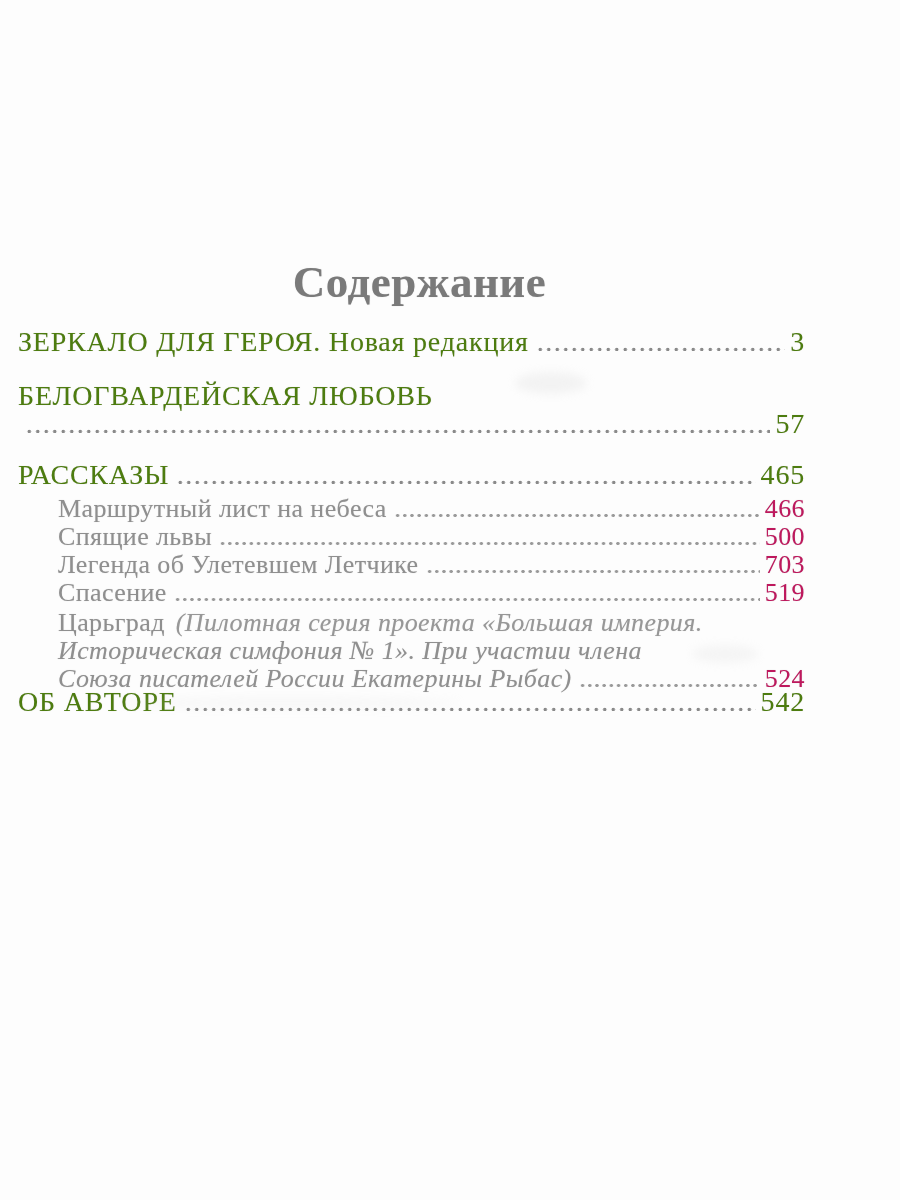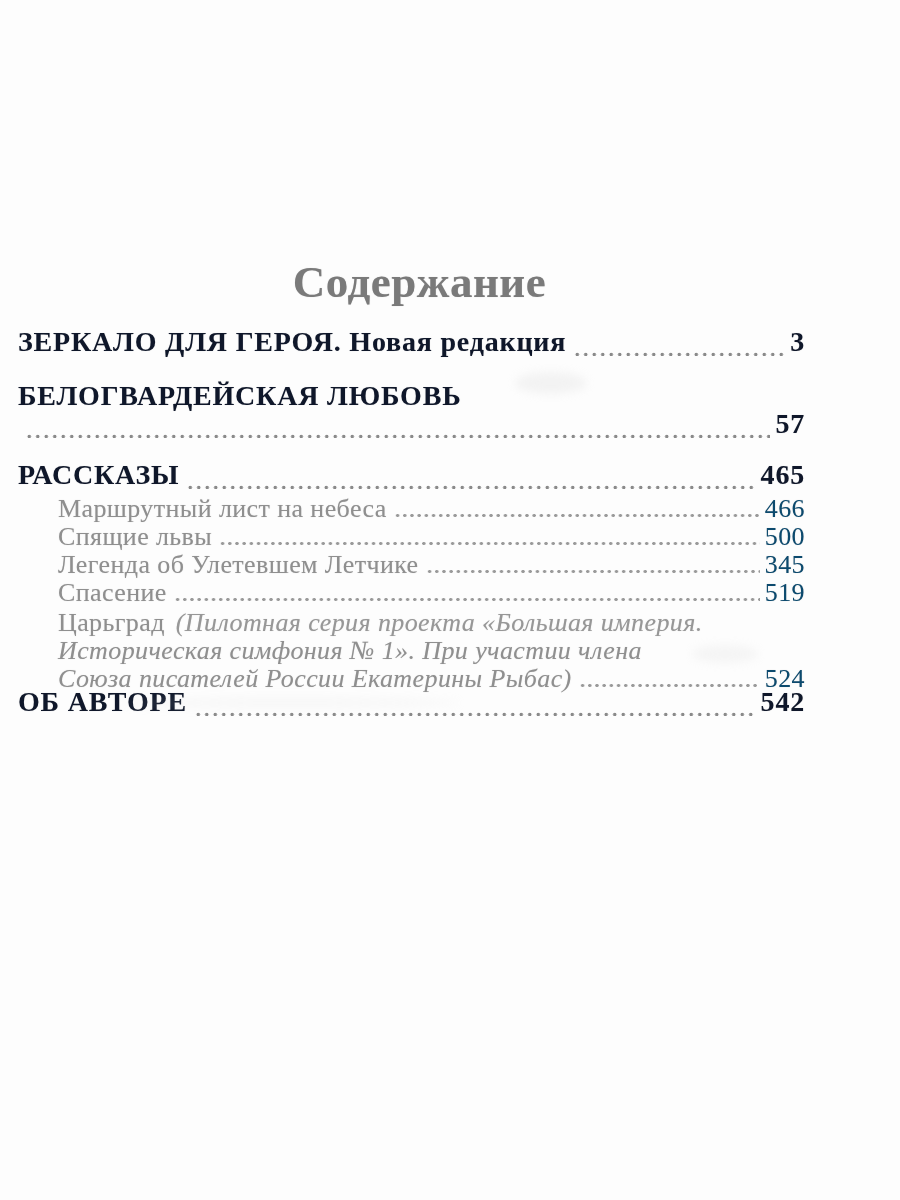--- a/index.html
+++ b/index.html
@@ -33,36 +33,35 @@
     position: absolute;
     left: 18px;
     width: 787px;
     display: flex;
     align-items: baseline;
     font-size: 28px;
     line-height: 1;
     white-space: nowrap;
   }
   .row.main {
-    font-weight: bold;
-    color: #0f172a;
+    font-weight: normal;
+    color: #4d7c0f;
     letter-spacing: 0.8px;
-    align-items: flex-end;
   }
   .row.sub {
     left: 58px;
     width: 747px;
     font-size: 26px;
     color: #8f8f8f;
     letter-spacing: 0.4px;
   }
   .it { font-style: italic; color: #979797; }
   .gap-left { margin-left: 11px; }
   .pg { margin-left: 3px; }
-  .sub .pg { font-style: normal; color: #0c4a6e; }
+  .sub .pg { font-style: normal; color: #be185d; }
   .leader {
     flex: 1 1 auto;
     height: 5px;
     margin: 0 2px 0 7px;
     background-image: radial-gradient(circle, #9a9a9a 1.35px, rgba(154,154,154,0) 1.9px);
     background-size: 7.2px 5px;
     background-repeat: repeat-x;
     background-position: 0 1px;
   }
   .main .leader {
@@ -112,21 +111,21 @@
     <span class="pg">466</span>
   </div>
   <div class="row sub" style="top:524px">
     <span>Спящие львы</span>
     <span class="leader"></span>
     <span class="pg">500</span>
   </div>
   <div class="row sub" style="top:552px">
     <span>Легенда об Улетевшем Летчике</span>
     <span class="leader"></span>
-    <span class="pg">345</span>
+    <span class="pg">703</span>
   </div>
   <div class="row sub" style="top:580px">
     <span>Спасение</span>
     <span class="leader"></span>
     <span class="pg">519</span>
   </div>
 
   <div class="row sub" style="top:610px">
     <span>Царьград</span>
     <span class="it gap-left">(Пилотная серия проекта «Большая империя.</span>

